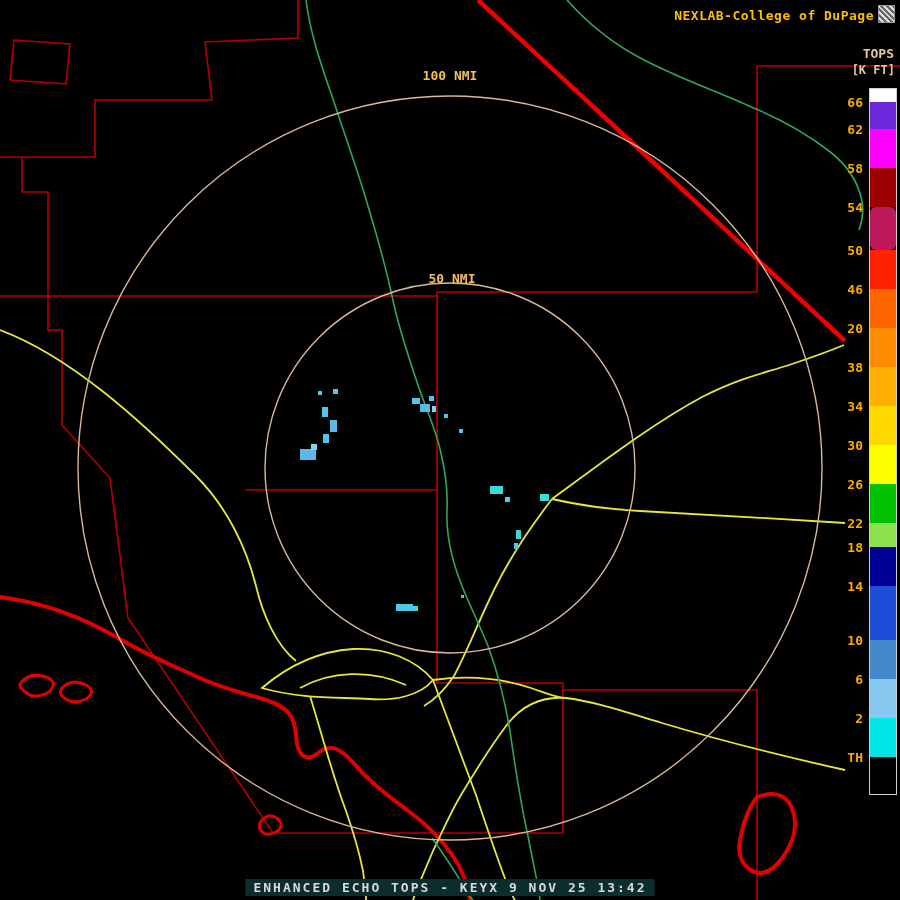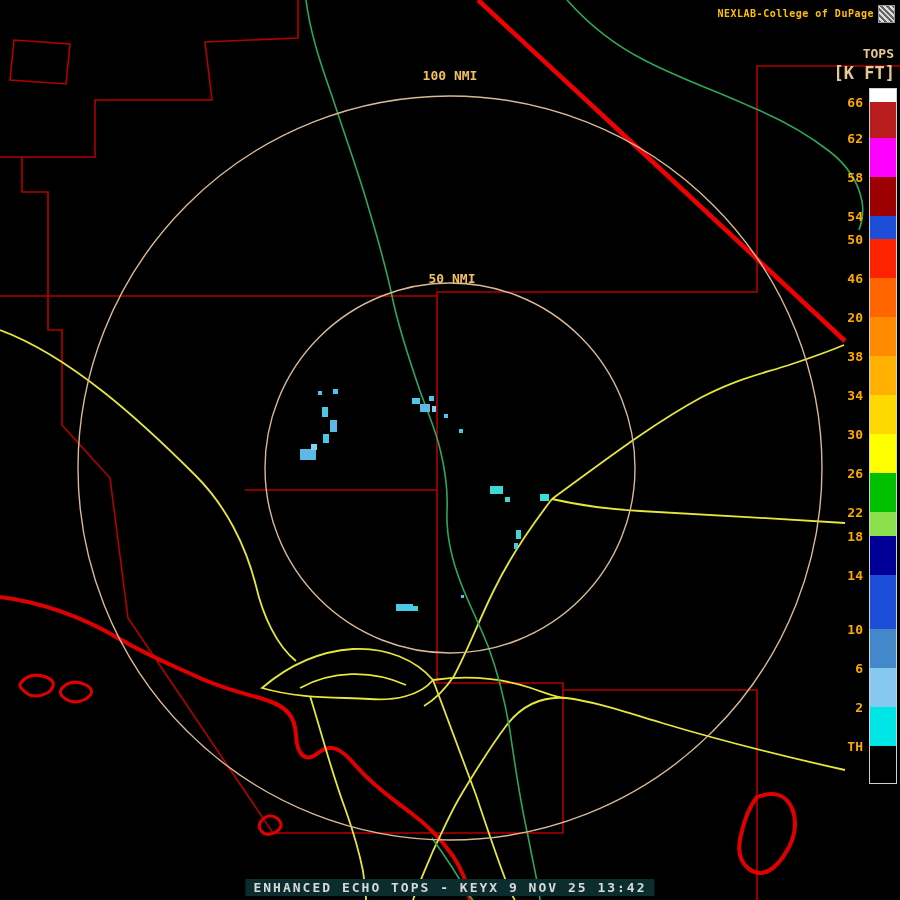--- a/index.html
+++ b/index.html
@@ -1,29 +1,29 @@
 <!DOCTYPE html>
 <html><head>
 <meta charset="utf-8">
 <style>
   html,body{margin:0;padding:0;background:#000;}
   body{width:900px;height:900px;position:relative;overflow:hidden;
        font-family:"DejaVu Sans Mono",monospace;}
   #stage{position:absolute;inset:0;width:900px;height:900px;background:#000;}
   svg{position:absolute;left:0;top:0;}
 
-  .hdr{position:absolute;top:8px;right:26px;color:#ffbe00;font-size:10px;
+  .hdr{position:absolute;top:8px;right:26px;color:#ffbe00;font-size:13px;
        font-weight:bold;letter-spacing:.5px;white-space:nowrap;}
   .logo{position:absolute;top:5px;right:5px;width:15px;height:16px;
         border:1px solid #999;background:
         repeating-linear-gradient(45deg,#666 0 2px,#ddd 2px 4px);}
   .legend-title{position:absolute;top:46px;right:6px;color:#e6c896;
         font-size:13px;font-weight:bold;}
   .legend-units{position:absolute;top:63px;right:5px;color:#e6c896;
-        font-size:17px;font-weight:bold;}
+        font-size:12px;font-weight:bold;}
 
   #colorbar{position:absolute;left:869px;top:88px;width:26px;
         border:1px solid #cfcfcf;}
   .seg{position:relative;width:26px;}
   .seglabel{position:absolute;right:33px;bottom:-8px;width:42px;
         text-align:right;color:#ffaa00;font-size:13px;font-weight:bold;
         font-family:"DejaVu Sans Mono",monospace;}
 
   .ringlabel{position:absolute;transform:translateX(-50%);color:#f0c060;
         font-size:13px;font-weight:bold;white-space:nowrap;}
@@ -130,30 +130,30 @@
   <div class="hdr">NEXLAB-College of DuPage</div>
   <div class="logo"></div>
 
   <div class="legend-title">TOPS</div>
   <div class="legend-units">[K FT]</div>
 
   <div id="colorbar">
       <div class="seg" style="height: 13px; background: rgb(255, 255, 255);">
         <span class="seglabel" style="color: rgb(255, 170, 0);">66</span>
       </div>
-      <div class="seg" style="height: 36px; background: #b91c1c;">
+      <div class="seg" style="height: 27px; background: #6d28d9;">
         <span class="seglabel" style="color: rgb(255, 170, 0);">62</span>
       </div>
       <div class="seg" style="height: 39px; background: rgb(255, 0, 255);">
         <span class="seglabel" style="color: rgb(255, 170, 0);">58</span>
       </div>
       <div class="seg" style="height: 39px; background: rgb(156, 0, 0);">
         <span class="seglabel" style="color: rgb(255, 170, 0);">54</span>
       </div>
-      <div class="seg" style="height: 23px; background: #1d4ed8;">
+      <div class="seg" style="height: 43px; background: #be185d; border-radius: 6px;">
         <span class="seglabel" style="color: rgb(255, 170, 0);">50</span>
       </div>
       <div class="seg" style="height: 39px; background: rgb(255, 34, 0);">
         <span class="seglabel" style="color: rgb(255, 170, 0);">46</span>
       </div>
       <div class="seg" style="height: 39px; background: rgb(255, 102, 0);">
         <span class="seglabel" style="color: rgb(255, 170, 0);">20</span>
       </div>
       <div class="seg" style="height: 39px; background: rgb(255, 140, 0);">
         <span class="seglabel" style="color: rgb(255, 170, 0);">38</span>

